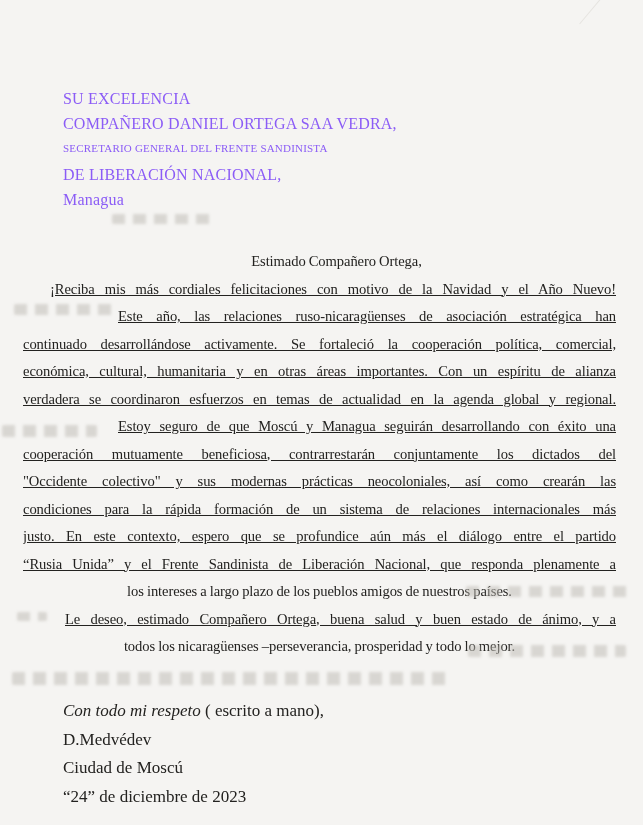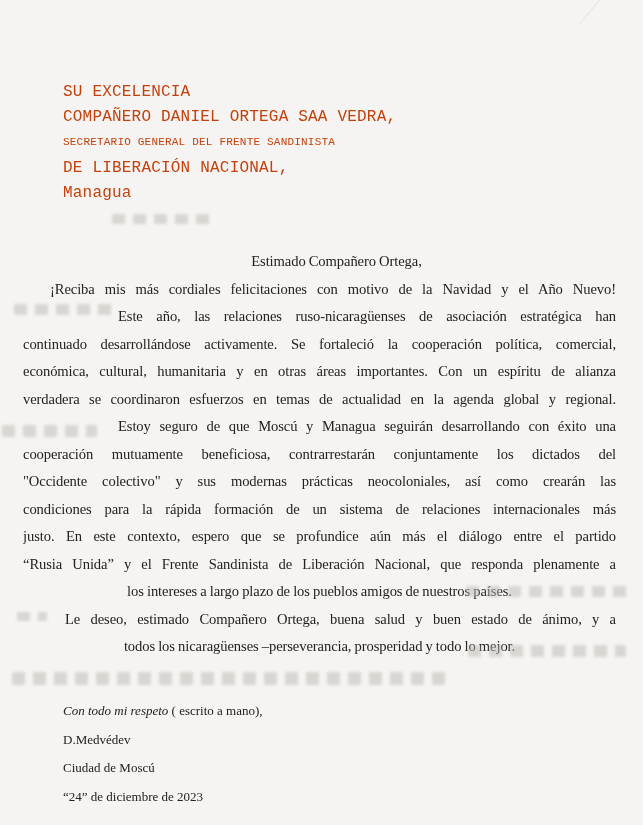--- a/index.html
+++ b/index.html
@@ -16,46 +16,45 @@
   
   .header-note {
     position:absolute; top:29px; right:34px;
     font-size:16.5px; font-style:italic; font-weight:bold;
     text-decoration:underline;
     letter-spacing:0.2px;
     color:#232220;
   }
   
   .addressee {
-    position:absolute; left:63px; top:80px; right:30px;
+    position:absolute; left:63px; top:86px; right:30px;
     font-size:16px; line-height:25.2px;
     letter-spacing:0.2px;
-    color:#c2410c;
-    font-family:Liberation Mono, monospace;
+    color:#8b5cf6;
   }
   .addr-line { height:25.2px; overflow:hidden; }
   .addr-line.bigger { font-size:11px; }
   
   .body-block {
     position:absolute; left:23px; right:27px; top:248px;
     font-size:14.6px; line-height:27.5px;
     letter-spacing:-0.1px; word-spacing:-0.4px;
     color:#232220;
   }
   .bline { height:27.5px; overflow:hidden; }
-  .jline { text-align:justify; text-align-last:justify; }
+  .jline { text-align:justify; text-align-last:justify;text-decoration:underline; }
   .lline { text-align:center; }
   .ind-sal { padding-left:34px; }
   .ind-xs  { padding-left:27px; }
   .ind-lg  { padding-left:95px; }
   .ind-md  { padding-left:42px; }
   
   .closing {
     position:absolute; left:63px; top:697px; right:40px;
-    font-size:13px; line-height:28.6px;
+    font-size:17px; line-height:28.6px;
     color:#232220;
   }
   .closing-line { height:28.6px; overflow:hidden; }
   .valediction-italic { font-style:italic; }
   
   .smudge {
     position:absolute;
     background:repeating-linear-gradient(90deg, #bdbab3 0 13px, rgba(189,186,179,0) 13px 21px);
     filter:blur(1.6px);
     opacity:0.5;

